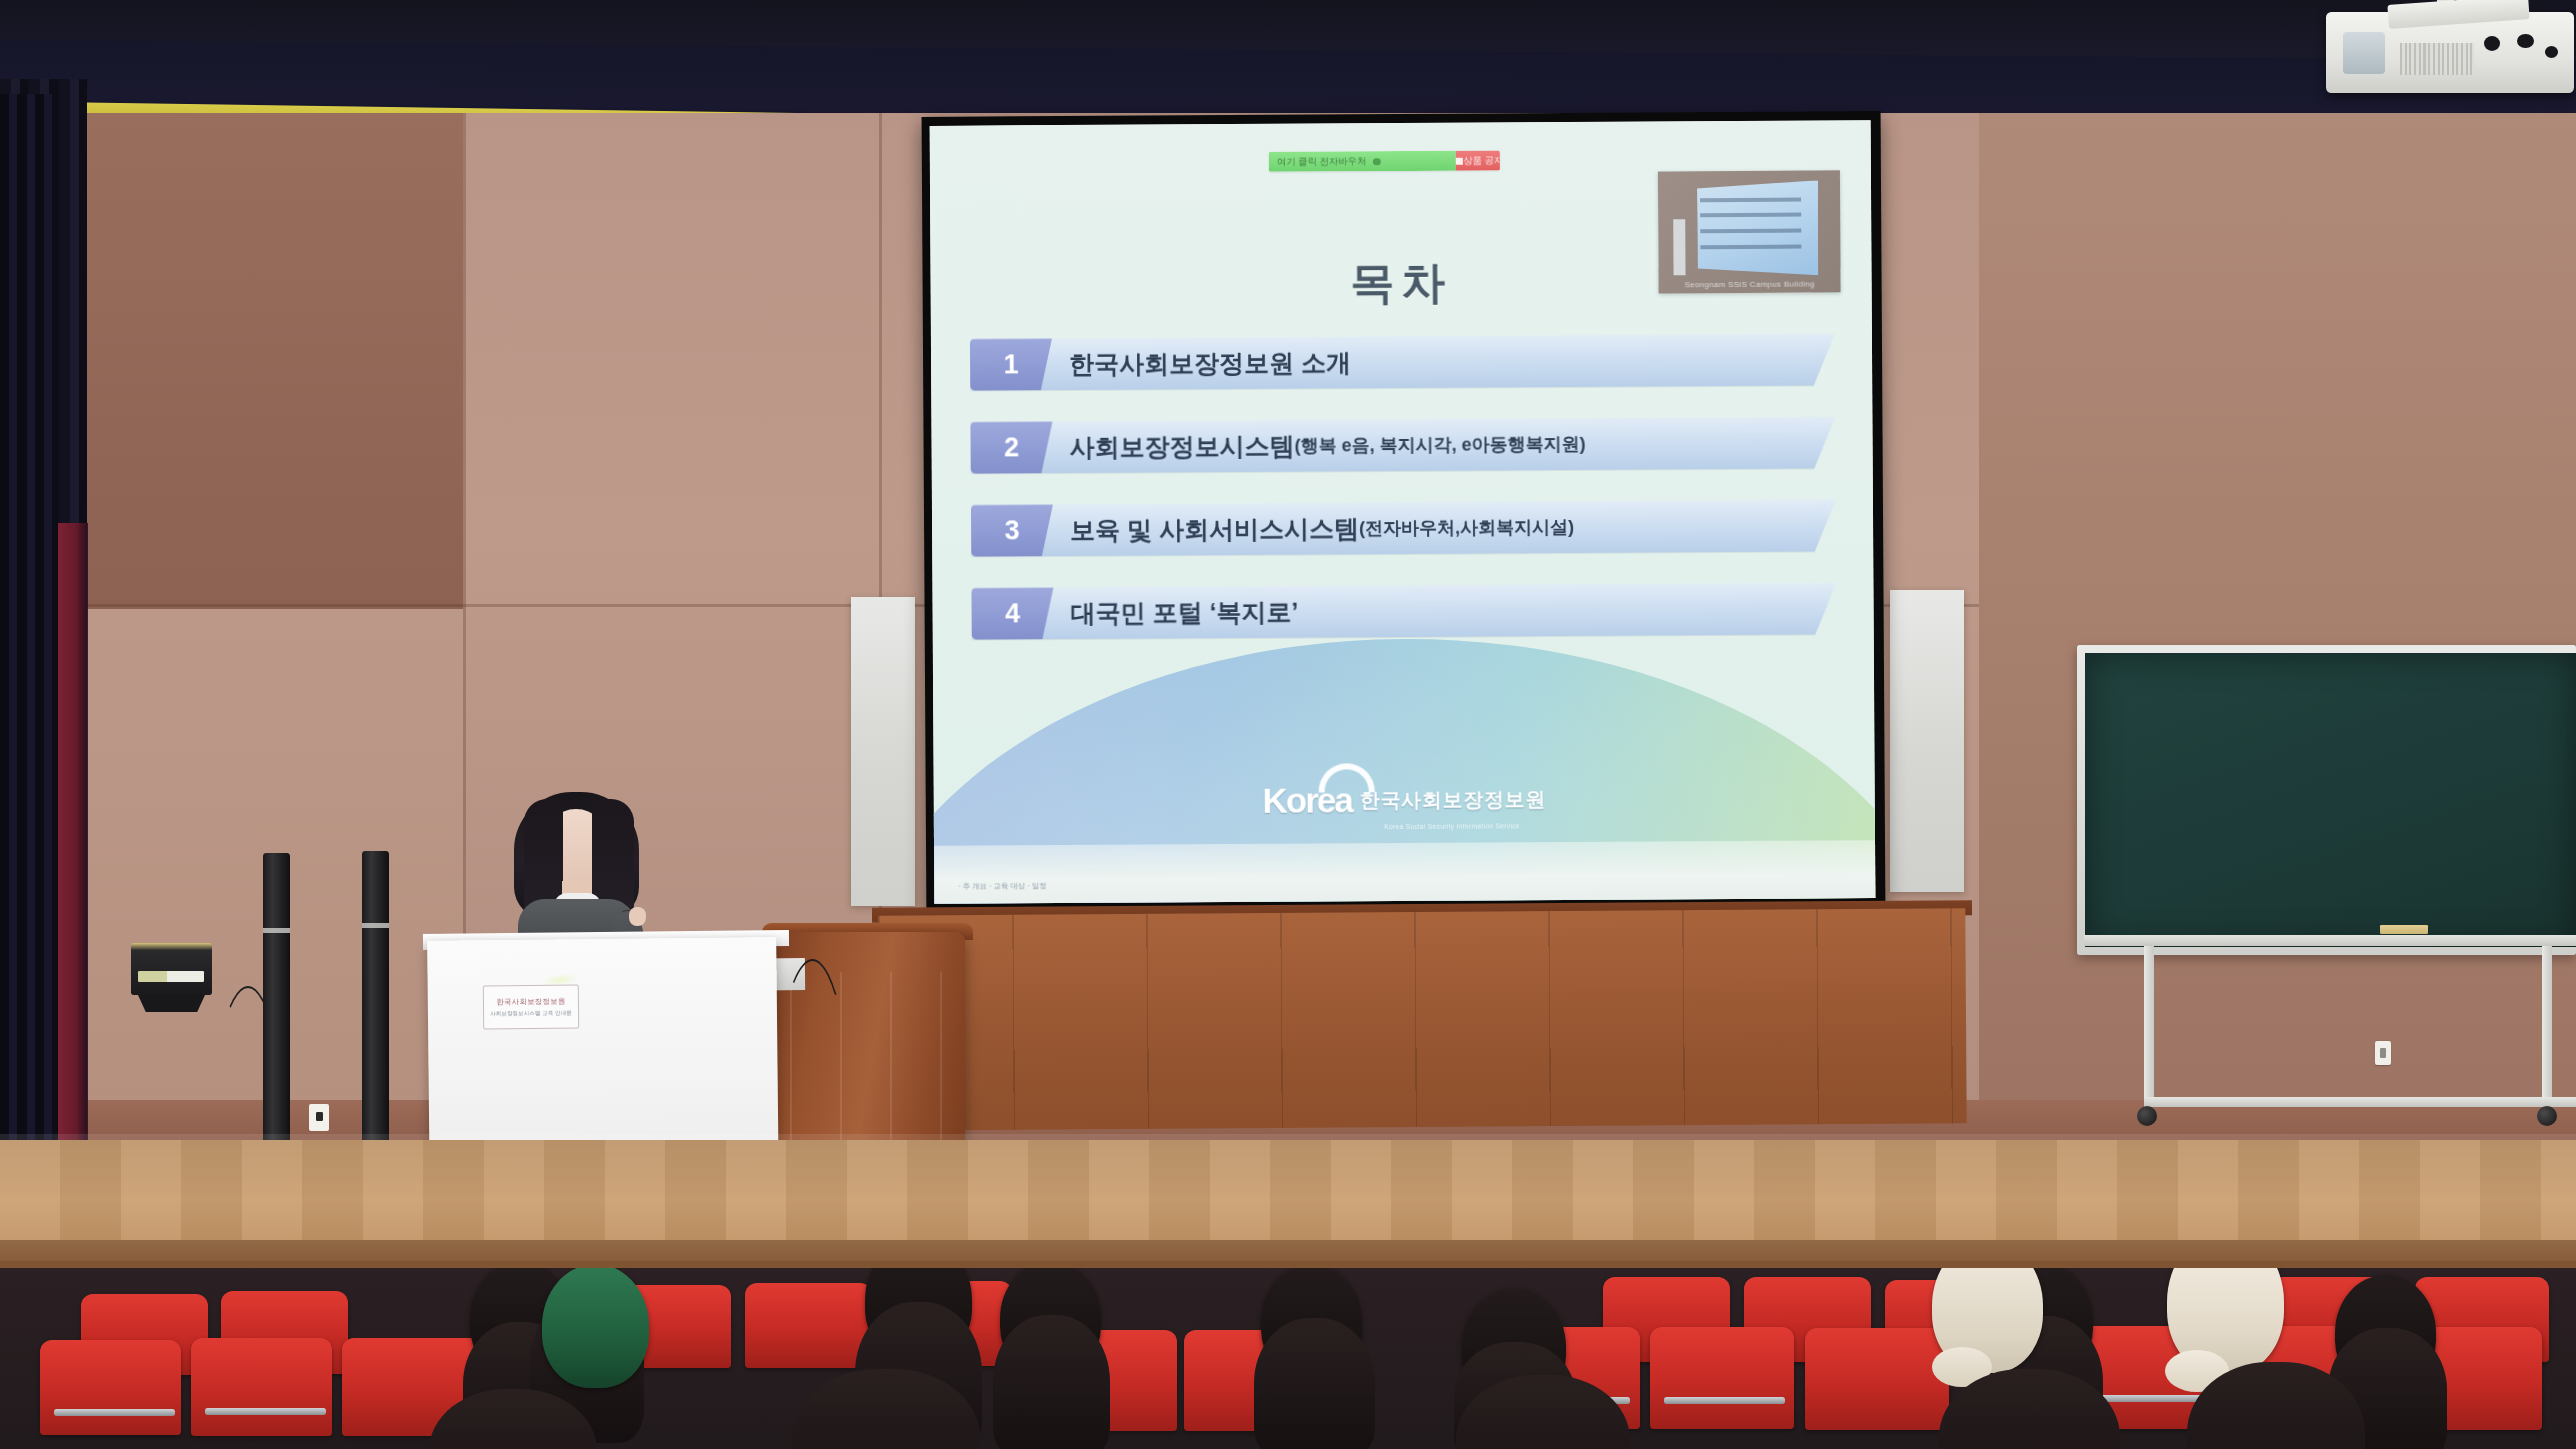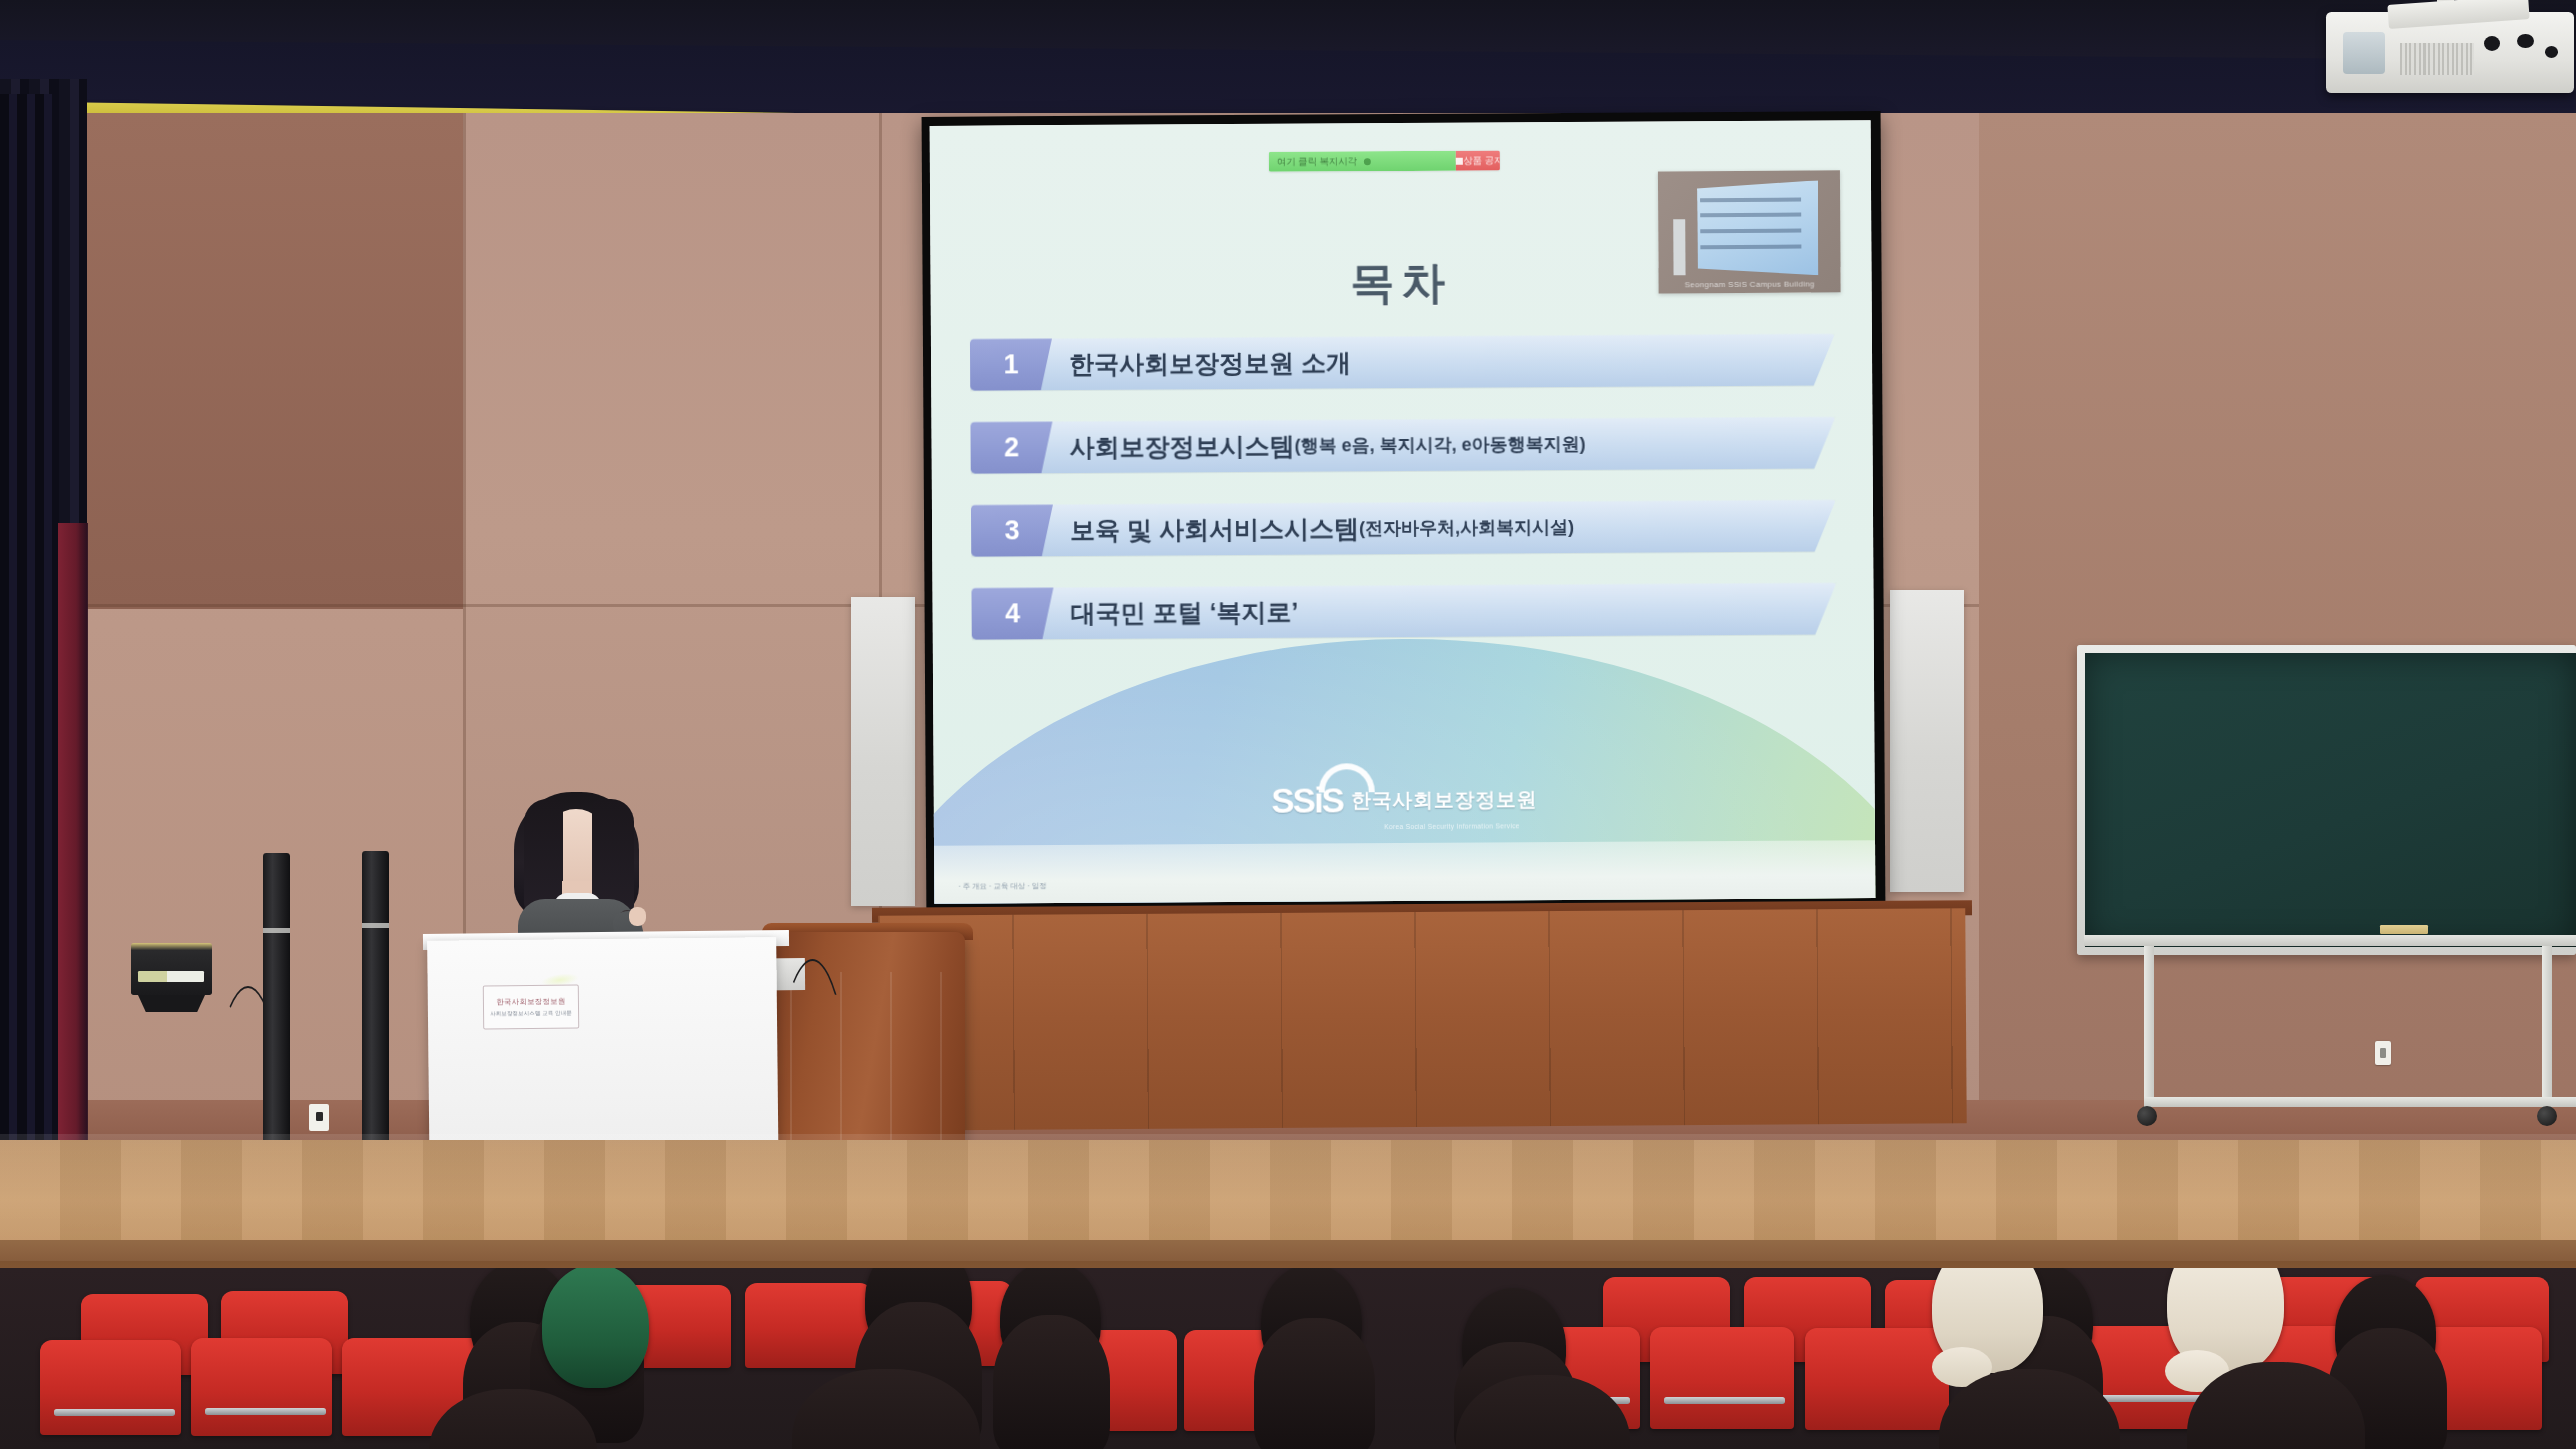--- a/index.html
+++ b/index.html
@@ -297,21 +297,21 @@
 
   <div class="screen-frame">
     <div class="screen">
       <div class="slide">
 
         <div class="hill"></div>
         <div class="hill-shade"></div>
 
         <div class="slide-top-banner">
           <div class="banner-green">
-            <span class="banner-txt">여기 클릭 복지시각</span>
+            <span class="banner-txt">여기 클릭 전자바우처</span>
             <span class="banner-dot"></span>
           </div>
           <div class="banner-red">
             <span class="banner-sq"></span>
             <span class="banner-txt-red">상품 공지</span>
           </div>
         </div>
 
         <div class="bldg-photo">
           <div class="bldg-col"></div>
@@ -360,21 +360,21 @@
             <div class="agenda-label">
               <span>대국민 포털 ‘복지로’</span>
               <span class="sub"></span>
             </div>
           </div>
 
         </div>
 
         <div class="ssis">
           <div class="ssis-arc"></div>
-          <span class="ssis-mark">SSiS</span>
+          <span class="ssis-mark">Korea</span>
           <span class="ssis-kr">한국사회보장정보원</span>
           <span class="ssis-en">Korea Social Security Information Service</span>
         </div>
 
         <div class="slide-footer"></div>
         <div class="slide-corner-note">· 주 개요
 · 교육 대상
 · 일정</div>
 
       </div>

